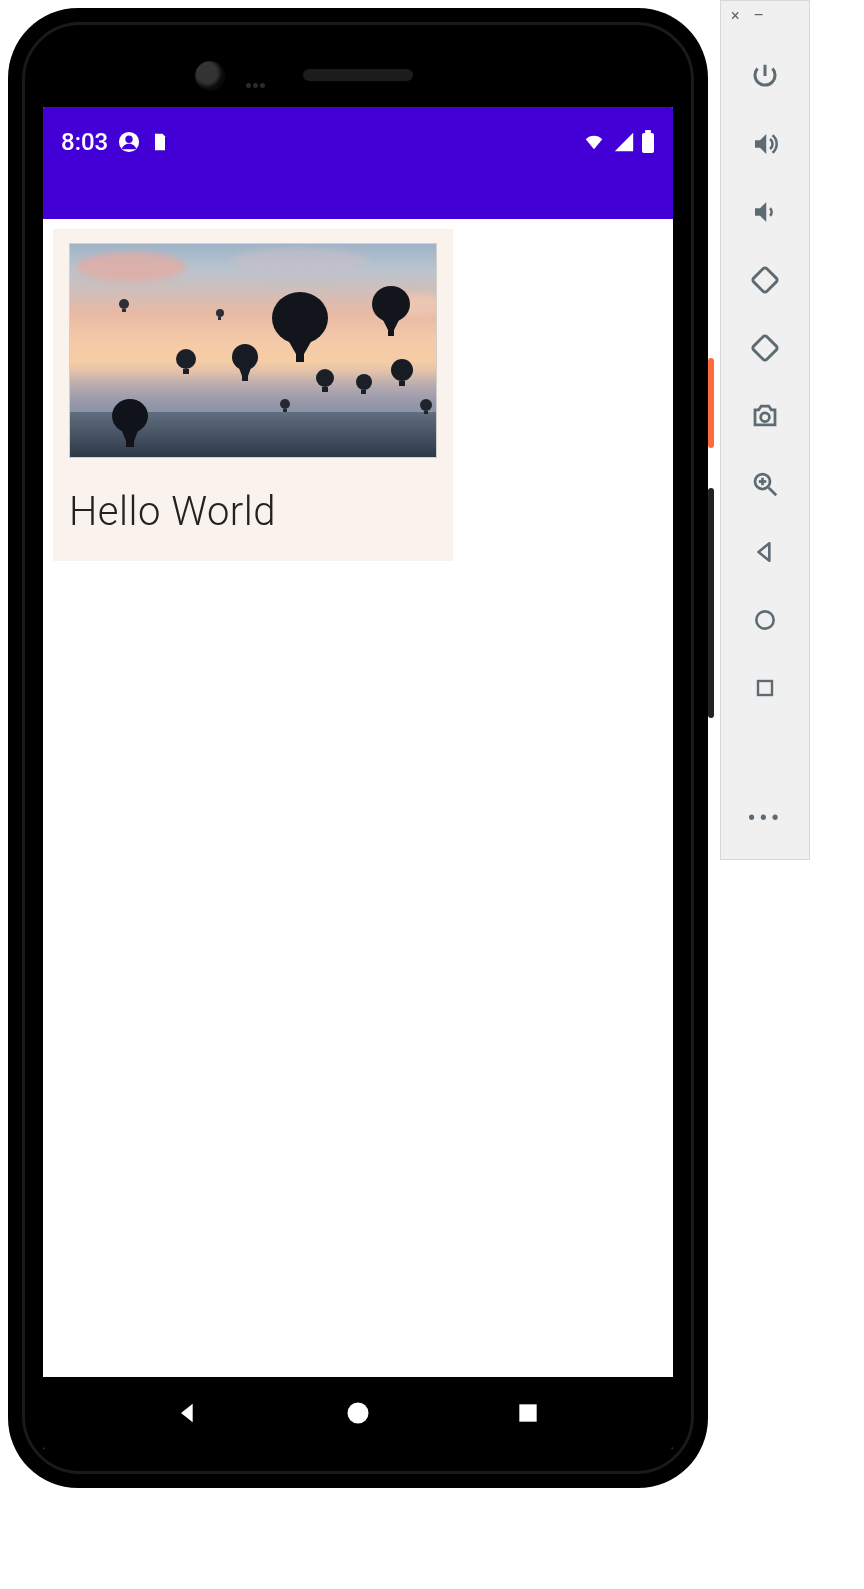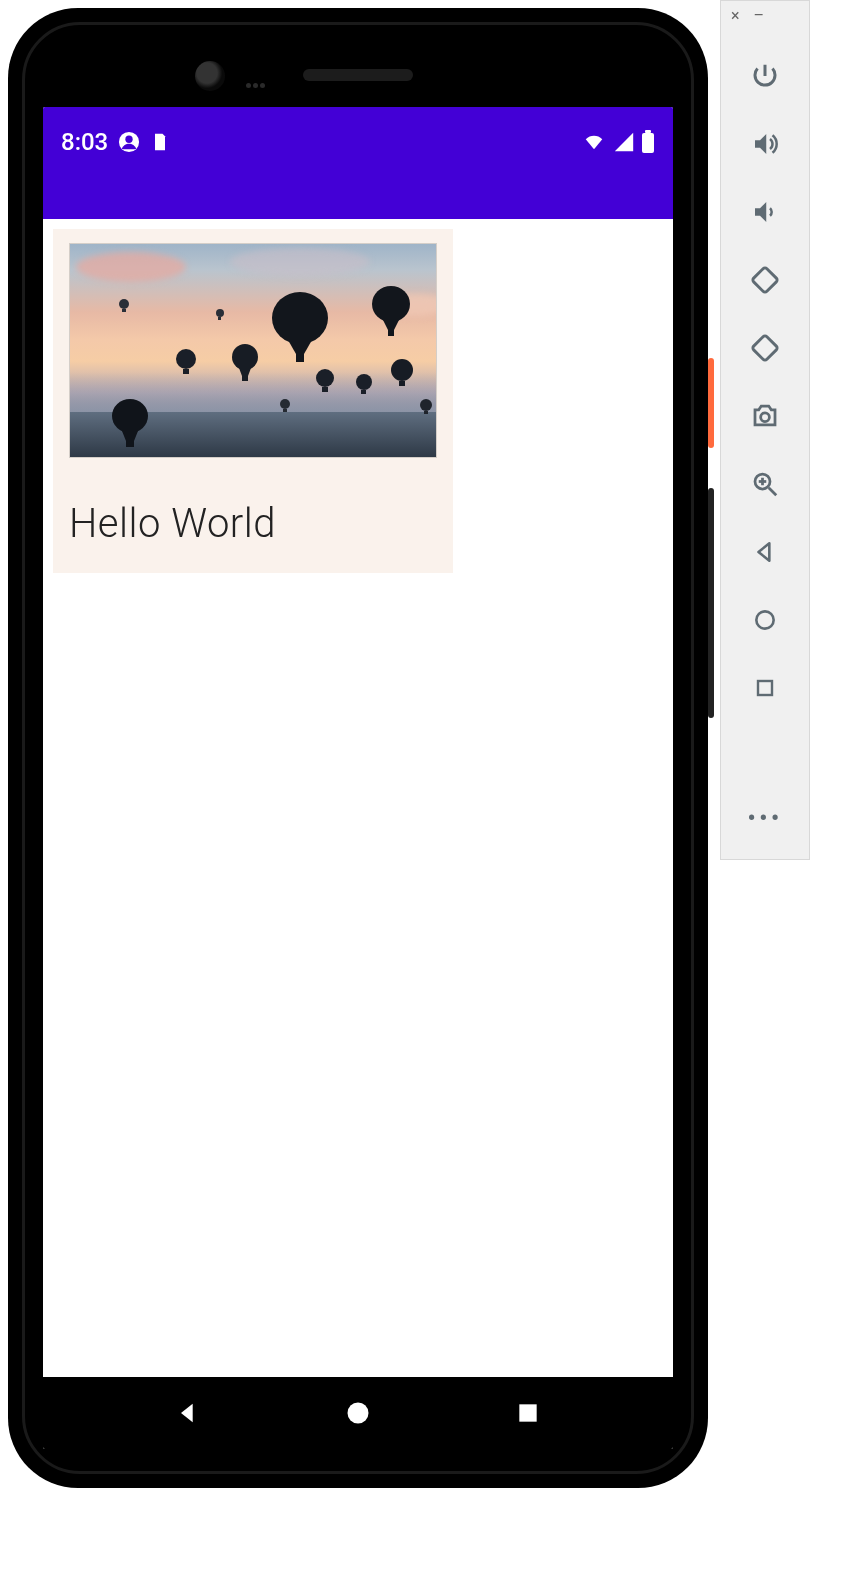--- a/index.html
+++ b/index.html
@@ -156,21 +156,21 @@
   }
   .haze{
     position:absolute;left:0;right:0;bottom:40px;height:45px;
     background:linear-gradient(to bottom,rgba(190,190,210,0) 0%,rgba(140,150,170,0.8) 100%);
   }
 
   .card-text {
     font-size: 40px;
     font-weight: 300;
     color: #222;
-    margin-top: 42px;
+    margin-top: 30px;
     letter-spacing: 0.5px;
     font-family: "Segoe UI", Roboto, sans-serif;
   }
 
   
   .navbar {
     height: 72px;
     background: #000;
     display:flex;
     align-items:center;

